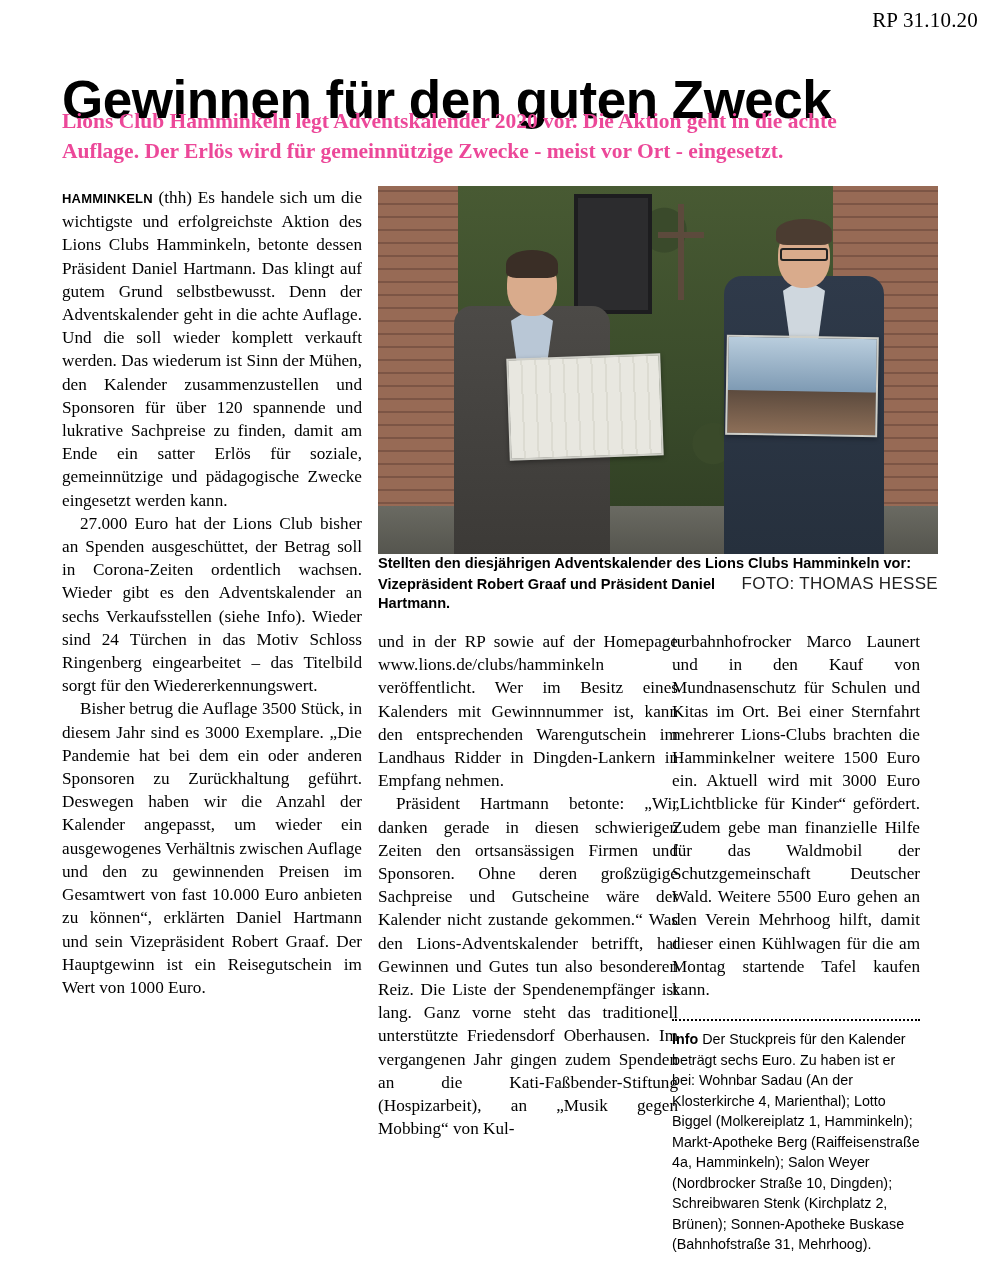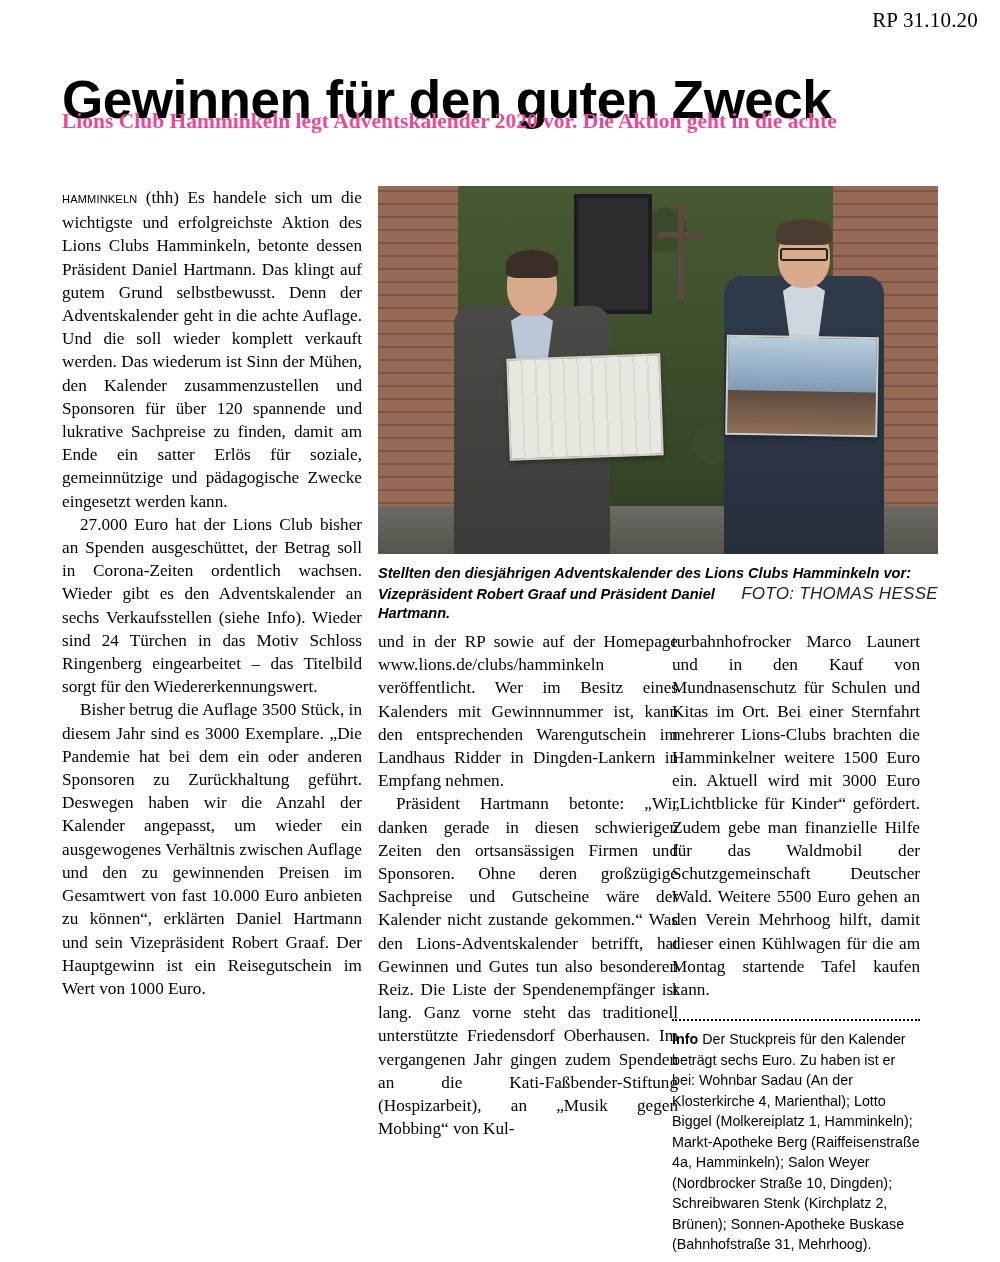--- a/index.html
+++ b/index.html
@@ -67,22 +67,22 @@
   }
   .col p {
     margin: 0;
     text-indent: 18px;
   }
   .col p.first {
     text-indent: 0;
   }
   .dateline {
     font-family: "Liberation Sans", sans-serif;
-    font-weight: normal;
-    font-size: 11px;
+    font-weight: bold;
+    font-size: 13px;
     letter-spacing: 0.2px;
   }
 
   #col1 {
     top: 186px;
     left: 62px;
     width: 300px;
   }
   #col2 {
     top: 630px;
@@ -215,28 +215,26 @@
       repeating-linear-gradient(90deg, #e8e7e0 0 12px, #dcdbd2 12px 14px),
       repeating-linear-gradient(0deg, #f0efe9 0 12px, #e2e1d8 12px 14px);
     transform: rotate(-2deg);
   }
   .cal2 {
     right: 6px; bottom: 118px; width: 148px; height: 96px;
     background: linear-gradient(180deg, #b9cddd 0%, #7f9bb4 55%, #5d4b3e 56%, #8d6f58 100%);
     transform: rotate(1deg);
   }
   .caption {
-    margin-top: 10px;
     font-family: "Liberation Sans", sans-serif;
     font-weight: bold;
     font-size: 14.6px;
     line-height: 19.5px;
     color: #000;
     width: 560px;
-    font-style: italic;
   }
   .credit {
     font-family: "Liberation Sans", sans-serif;
     font-weight: normal;
     font-size: 17px;
     letter-spacing: 0.3px;
     color: #222;
     margin-left: 8px;
     white-space: nowrap;
   }
@@ -264,20 +262,21 @@
 <body>
 
 <div class="page">
 
   <div class="source-line">RP 31.10.20</div>
 
   <h1 class="headline">Gewinnen für den guten Zweck</h1>
 
   <div class="subhead">
     <span class="sh-line">Lions Club Hamminkeln legt Adventskalender 2020 vor. Die Aktion geht in die achte</span>
+    <span class="sh-line">Auflage. Der Erlös wird für gemeinnützige Zwecke - meist vor Ort - eingesetzt.</span>
   </div>
 
   <div class="photo-wrap">
     <div class="photo">
       <div class="ph-brickL"></div>
       <div class="ph-brickR"></div>
       <div class="ph-hedge"></div>
       <div class="ph-window"></div>
       <div class="ph-cross"></div>
       <div class="ph-ground"></div>

